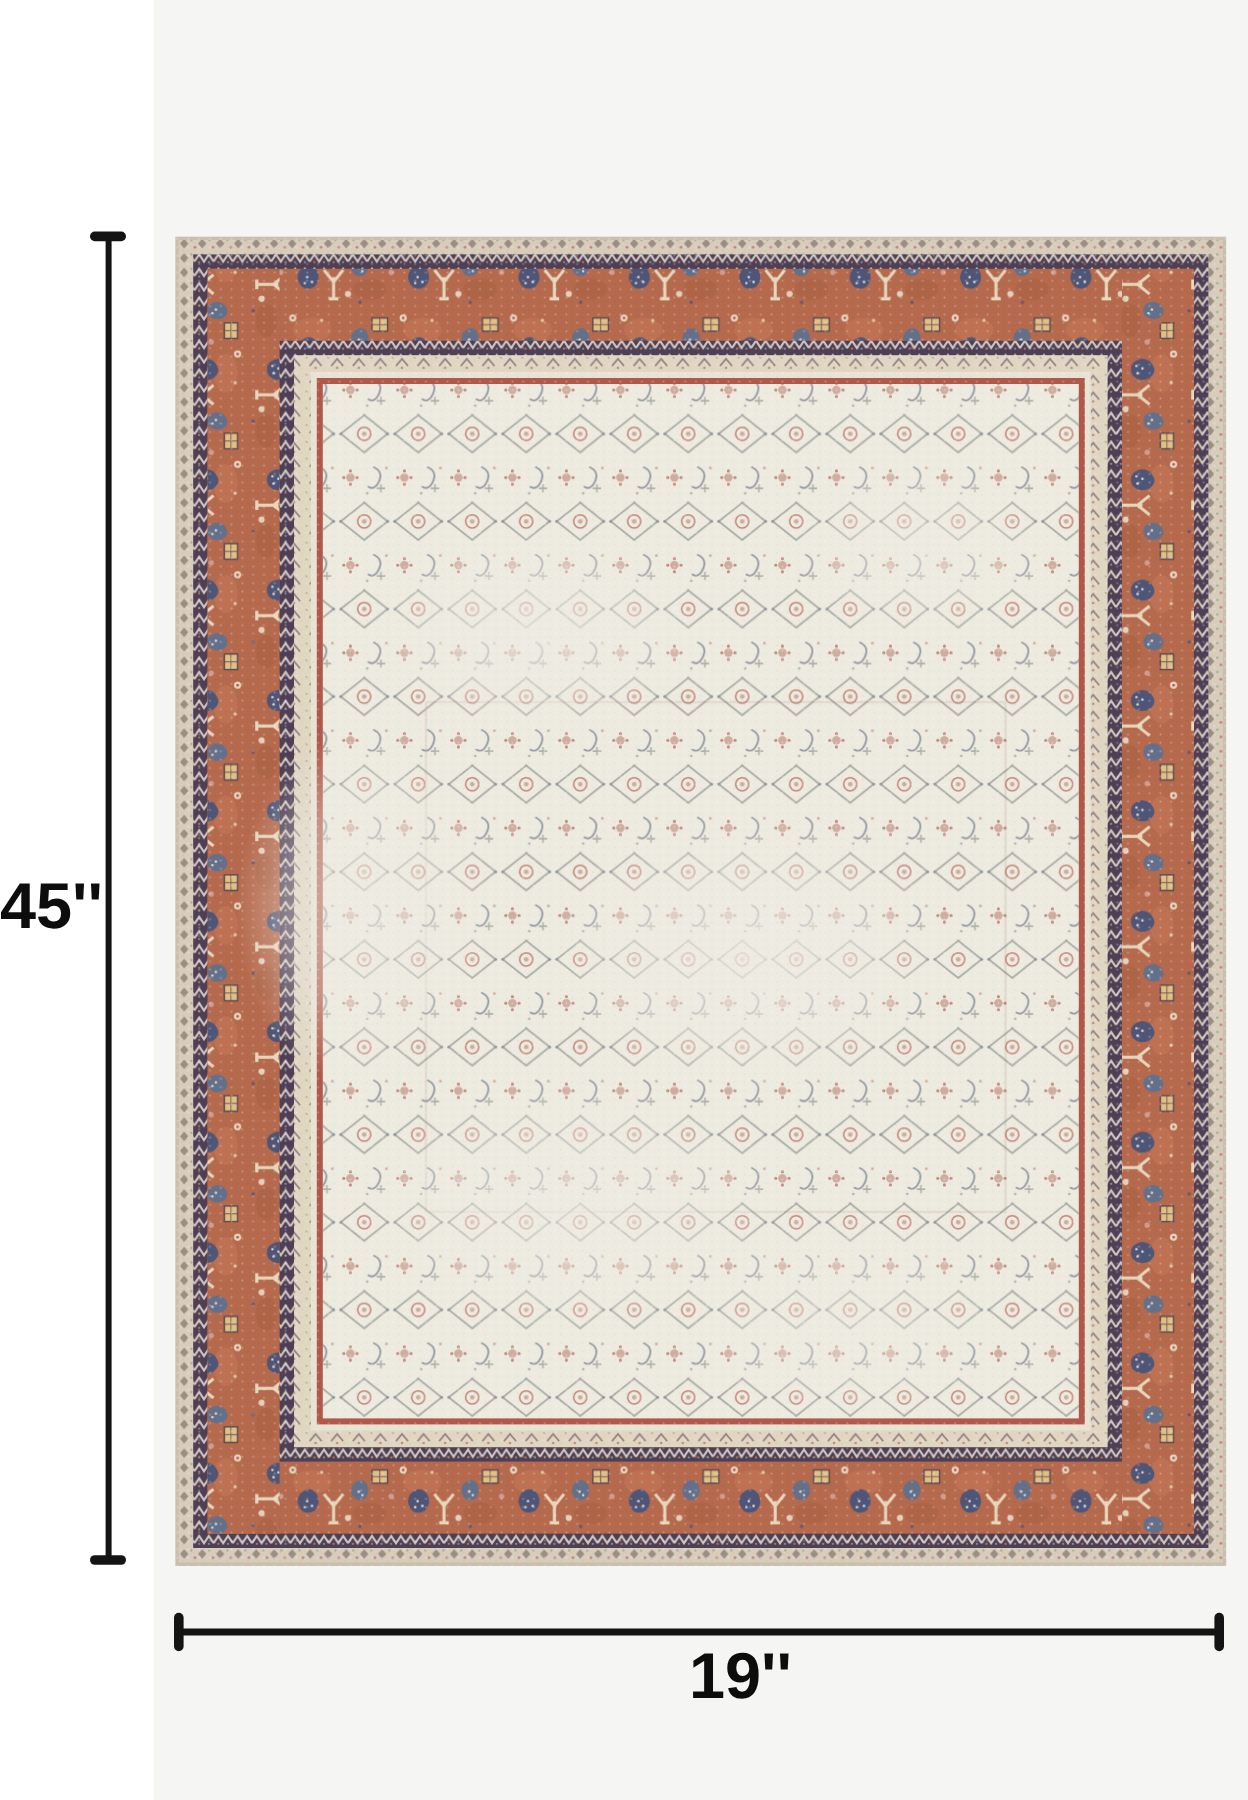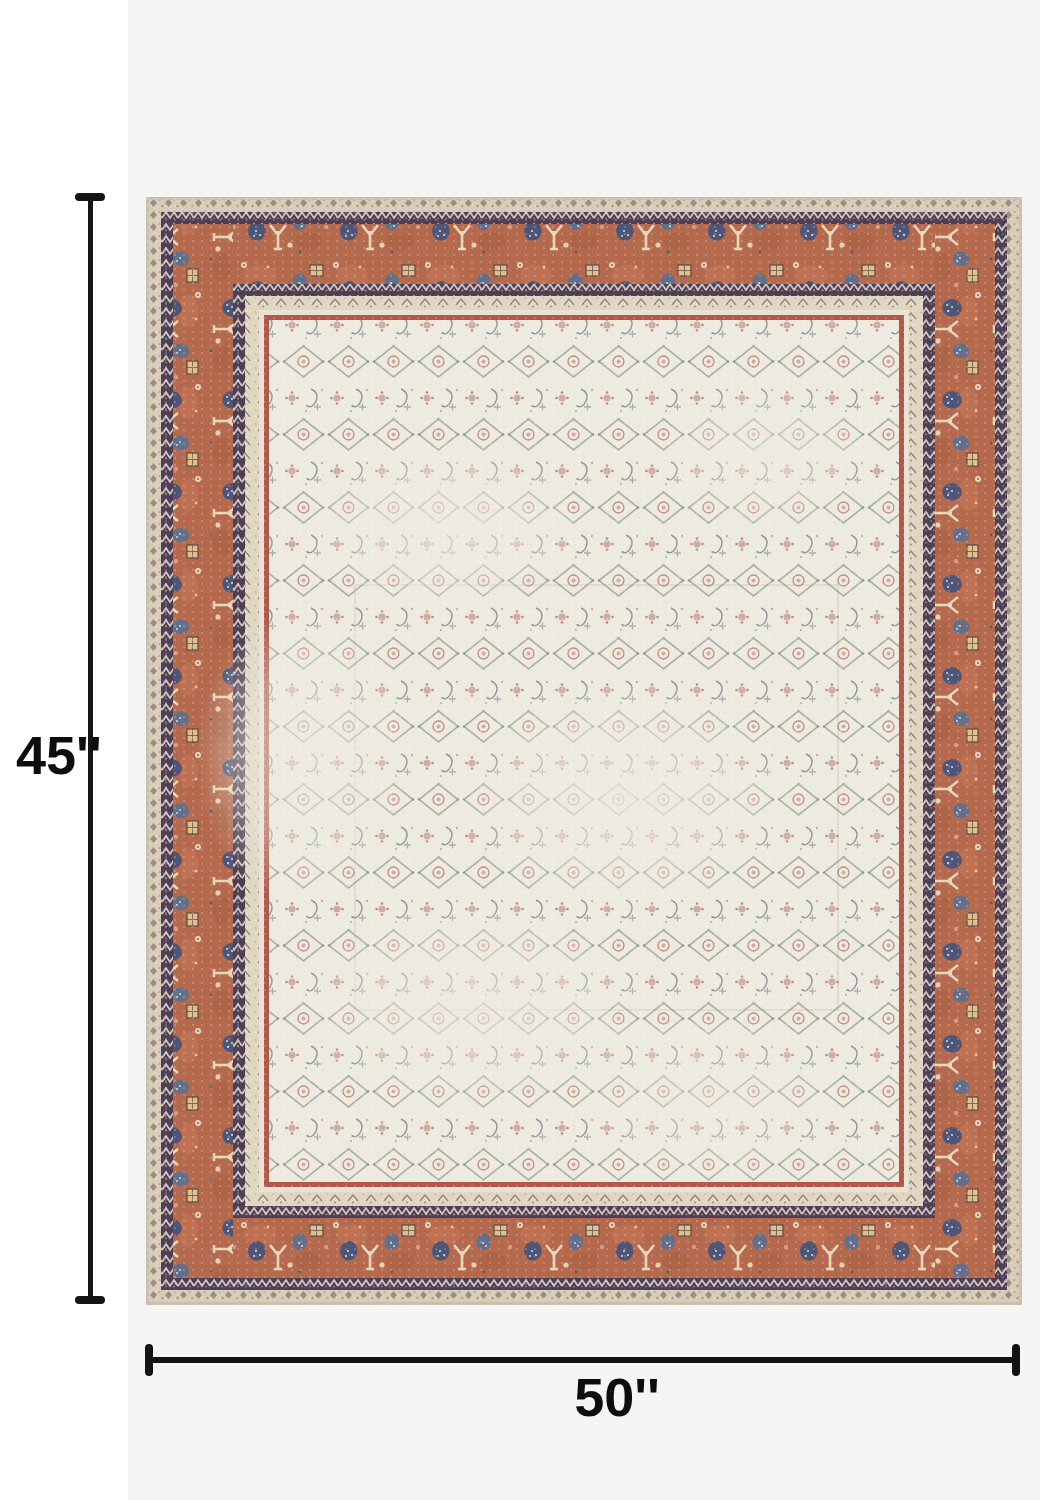--- a/index.html
+++ b/index.html
@@ -11,21 +11,21 @@
   .dim-line{position:absolute;background:#141414;}
   .v-line{left:88px;top:197px;width:5px;height:1103px;border-radius:3px;}
   .v-cap{position:absolute;width:30px;height:8px;background:#141414;border-radius:4px;left:75px;}
   .v-cap.top{top:193px;}
   .v-cap.bottom{top:1296px;}
   .h-line{left:149px;top:1357px;width:867px;height:6px;border-radius:3px;}
   .h-cap{position:absolute;width:8px;height:32px;background:#141414;border-radius:4px;top:1344px;}
   .h-cap.left{left:145px;}
   .h-cap.right{left:1012px;}
   .dim-label{position:absolute;color:#0d0d0d;font-weight:700;font-size:54px;line-height:56px;}
-  .label-height{left:16px;top:727px;width:78px;text-align:left;}
+  .label-height{left:0;top:727px;width:78px;text-align:left;}
   .label-width{left:517px;top:1369px;width:200px;text-align:center;}
 </style>
 </head>
 <body>
 
 <div class="canvas">
 
   <div class="photo-bg"></div>
 
   <div class="rug">
@@ -148,15 +148,15 @@
   </div>
 
   <div class="dim-line v-line"></div>
   <div class="v-cap top"></div>
   <div class="v-cap bottom"></div>
   <div class="dim-label label-height">45''</div>
 
   <div class="dim-line h-line"></div>
   <div class="h-cap left"></div>
   <div class="h-cap right"></div>
-  <div class="dim-label label-width">50''</div>
+  <div class="dim-label label-width">19''</div>
 
 </div>
 
 </body></html>

